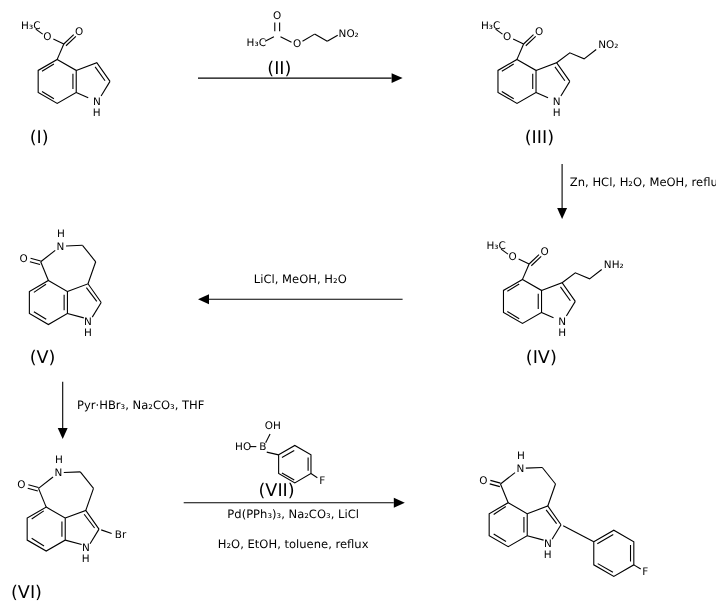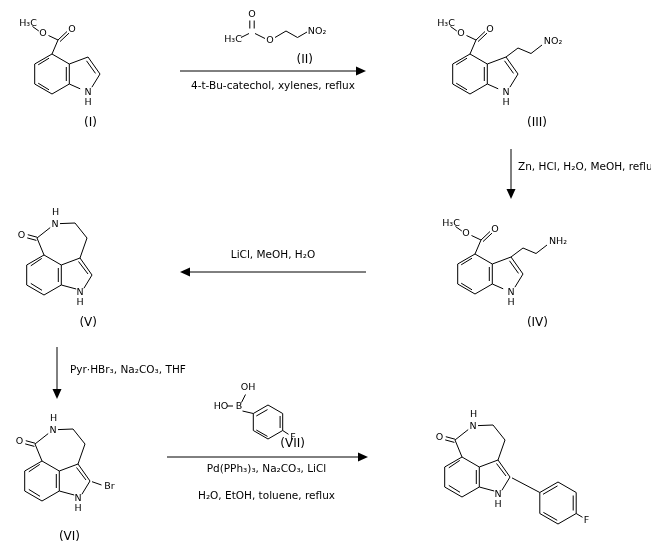--- a/index.html
+++ b/index.html
@@ -2,21 +2,21 @@
 <html><head>
 <meta charset="utf-8">
 <style>
   html,body{margin:0;padding:0;background:#ffffff;}
   .canvas{
     position:relative;width:651px;height:546px;background:#ffffff;
     font-family:"DejaVu Sans","Liberation Sans",sans-serif;color:#000;
     overflow:hidden;
   }
   .abs{position:absolute;}
-  .rlabel{font-size:12px;text-align:right;}
+  .rlabel{font-size:16px;text-align:left;}
   .rg{font-size:10.5px;white-space:nowrap;}
   .rg.center{text-align:center;}
   svg{overflow:visible;}
   svg text{font-size:9.5px;font-family:"DejaVu Sans","Liberation Sans",sans-serif;fill:#000;}
   svg .bonds{stroke:#000;stroke-width:1;fill:none;}
 </style>
 </head>
 <body>
 
 <div class="canvas">
@@ -63,21 +63,20 @@
       <text x="50" y="38.5">O</text>
       <text x="97" y="30">NO₂</text>
     </g>
   </svg>
   <div class="abs rlabel" style="left:243px;top:52px;width:70px">(II)</div>
 
   <svg class="abs" style="left:178px;top:62px" width="190" height="18" viewBox="0 0 190 18">
     <line x1="2" y1="9" x2="178" y2="9" stroke="#000"></line>
     <polygon points="178,4.5 188,9 178,13.5" fill="#000"></polygon>
   </svg>
-  <div class="abs rg center" style="left:178px;top:79px;width:190px">4-t-Bu-catechol, xylenes, reflux</div>
 
   <svg class="abs" style="left:432px;top:6px" width="145" height="105" viewBox="0 0 145 105">
     <g class="bonds">
       <path d="M38,48 L55.3,58 L55.3,78 L38,88 L20.7,78 L20.7,58 Z"></path>
       <path d="M35,52.2 L24.2,58.8"></path>
       <path d="M35,83.8 L24.2,77.2"></path>
       <path d="M52.3,61 L52.3,75"></path>
       <path d="M55.3,58 L74,51 L86,68"></path>
       <path d="M86,68 L77.9,81.2"></path>
       <path d="M66.2,82.8 L55.3,78"></path>

